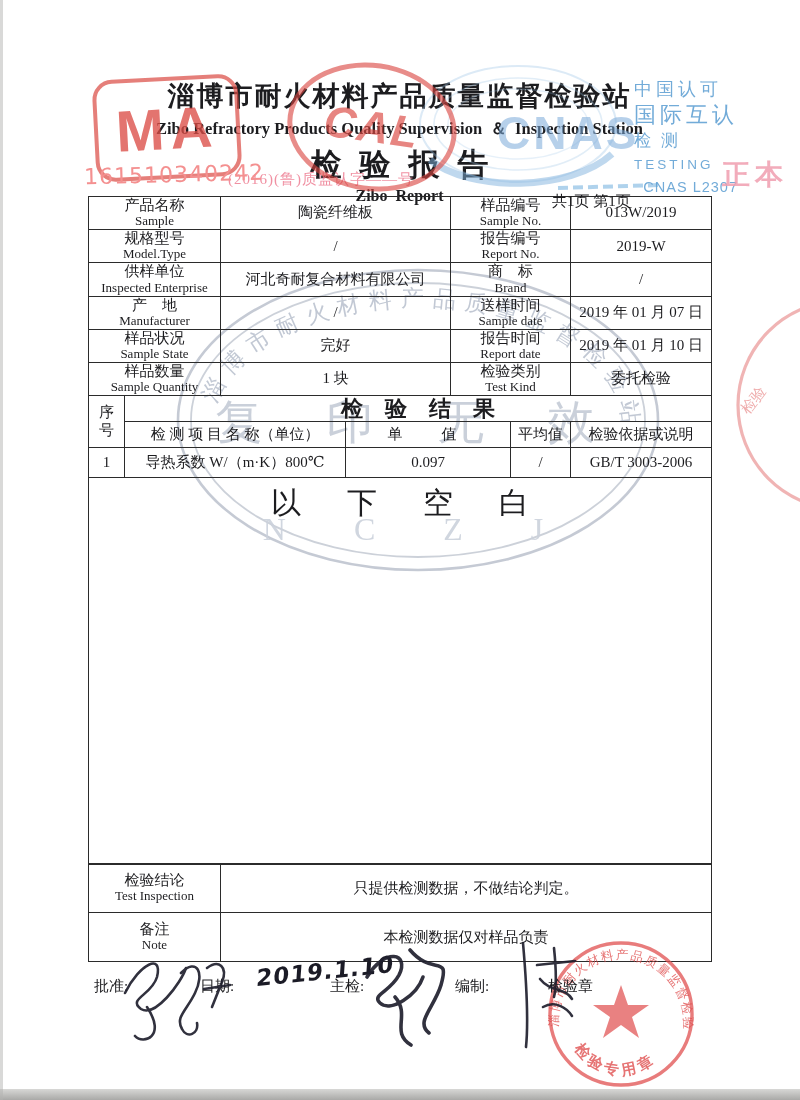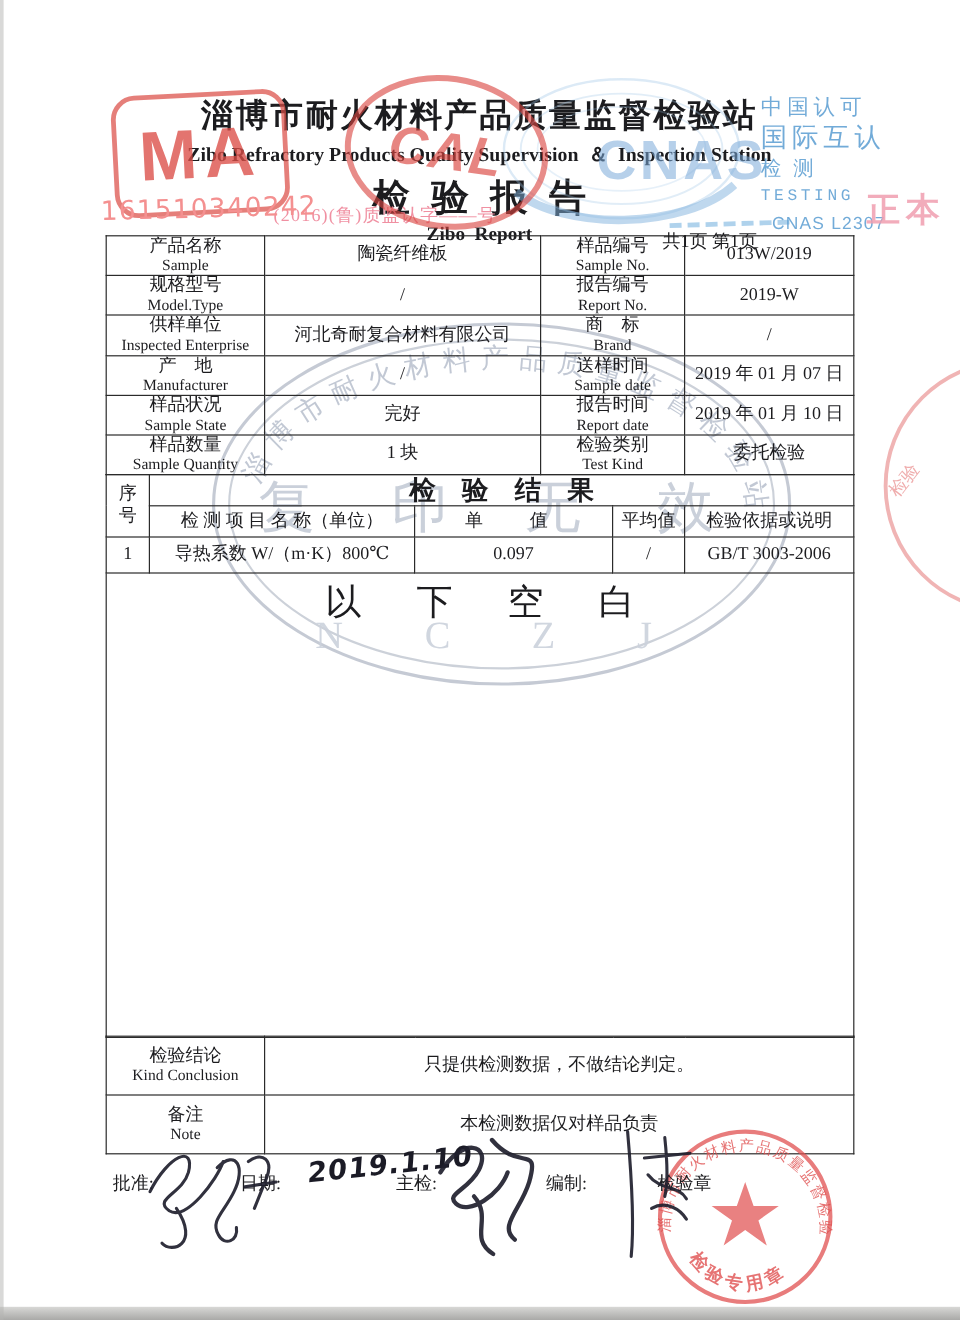--- a/index.html
+++ b/index.html
@@ -47,21 +47,21 @@
   .serial-no{left:84px;top:162px;font-size:22px;color:#f49090;letter-spacing:1px;
              font-family:"DejaVu Sans",sans-serif;transform:rotate(-1.5deg);z-index:5;}
   .cert-line{left:228px;top:170px;font-size:15px;color:rgba(238,132,152,0.9);
              letter-spacing:1px;z-index:2;}
   .cnas-word{left:497px;top:106px;font-family:"Liberation Sans",sans-serif;font-size:46px;
              font-weight:bold;letter-spacing:3px;color:rgba(122,170,216,0.55);z-index:4;}
   .cnas-lines{left:634px;top:76px;z-index:4;color:rgba(95,159,211,0.88);text-align:left;}
   .cnas-lines .l1{font-size:18px;letter-spacing:4px;line-height:26px;}
   .cnas-lines .l2{font-size:22px;letter-spacing:4px;line-height:26px;}
   .cnas-lines .l3{font-size:17px;letter-spacing:10px;line-height:26px;}
-  .cnas-lines .l4{font-family:Liberation Mono, monospace;font-size:13.5px;letter-spacing:3px;line-height:22px;}
+  .cnas-lines .l4{font-family:Liberation Sans, sans-serif;font-size:13.5px;letter-spacing:3px;line-height:22px;}
   .cnas-lines .l5{font-family:"Liberation Sans",sans-serif;font-size:14.5px;letter-spacing:1px;line-height:22px;text-align:right;}
   .original-mark{left:722px;top:156px;font-size:28px;font-weight:bold;letter-spacing:5px;
                  color:rgba(240,158,175,0.85);z-index:5;}
   svg text{font-family:"Liberation Serif","DejaVu Serif",serif;}
   .edge-bottom{left:0;top:1089px;width:800px;height:11px;
                background:linear-gradient(#d8d8d6,#a9a9a7);z-index:9;}
   .edge-left{left:0;top:0;width:3px;height:1100px;background:rgba(180,180,178,0.5);z-index:9;}
 </style>
 </head>
 <body>
@@ -209,21 +209,21 @@
 
   <table class="t2 t3">
     <colgroup>
         <col style="width:132px">
         <col style="width:491px">
       </colgroup>
     <tbody>
       <tr>
         <td class="lab">
           <span class="cn">检验结论</span>
-          <span class="en">Kind Conclusion</span>
+          <span class="en">Test Inspection</span>
           </td>
         <td>只提供检测数据，不做结论判定。</td>
       </tr>
       <tr>
         <td class="lab">
           <span class="cn">备注</span>
           <span class="en">Note</span>
           </td>
         <td>本检测数据仅对样品负责</td>
       </tr>

